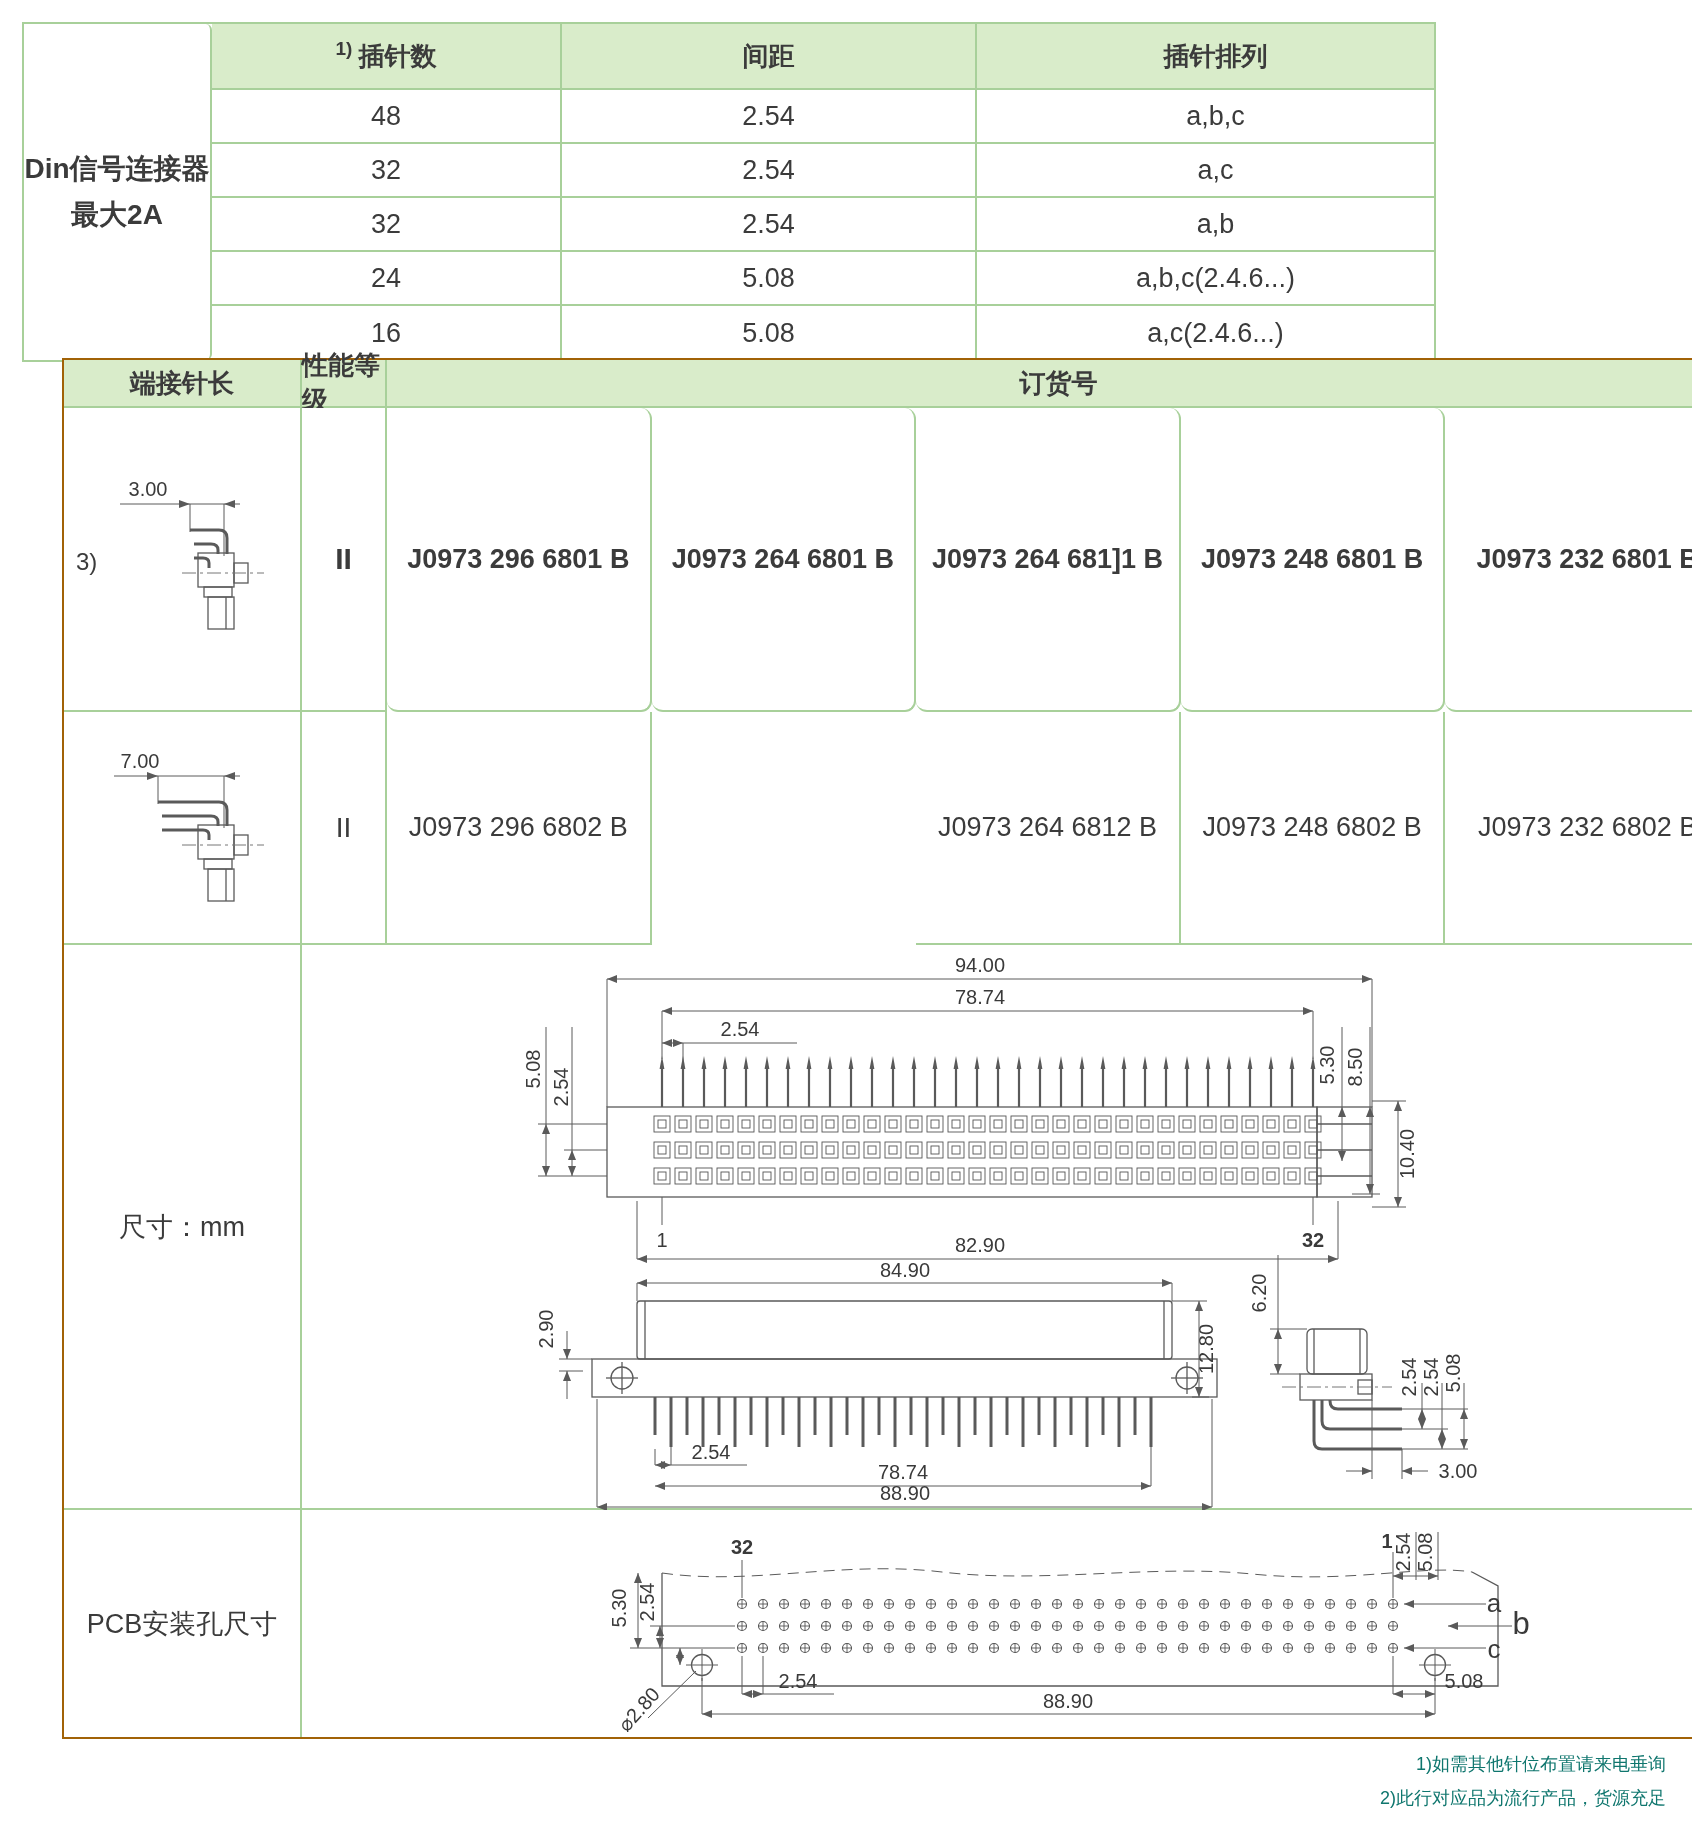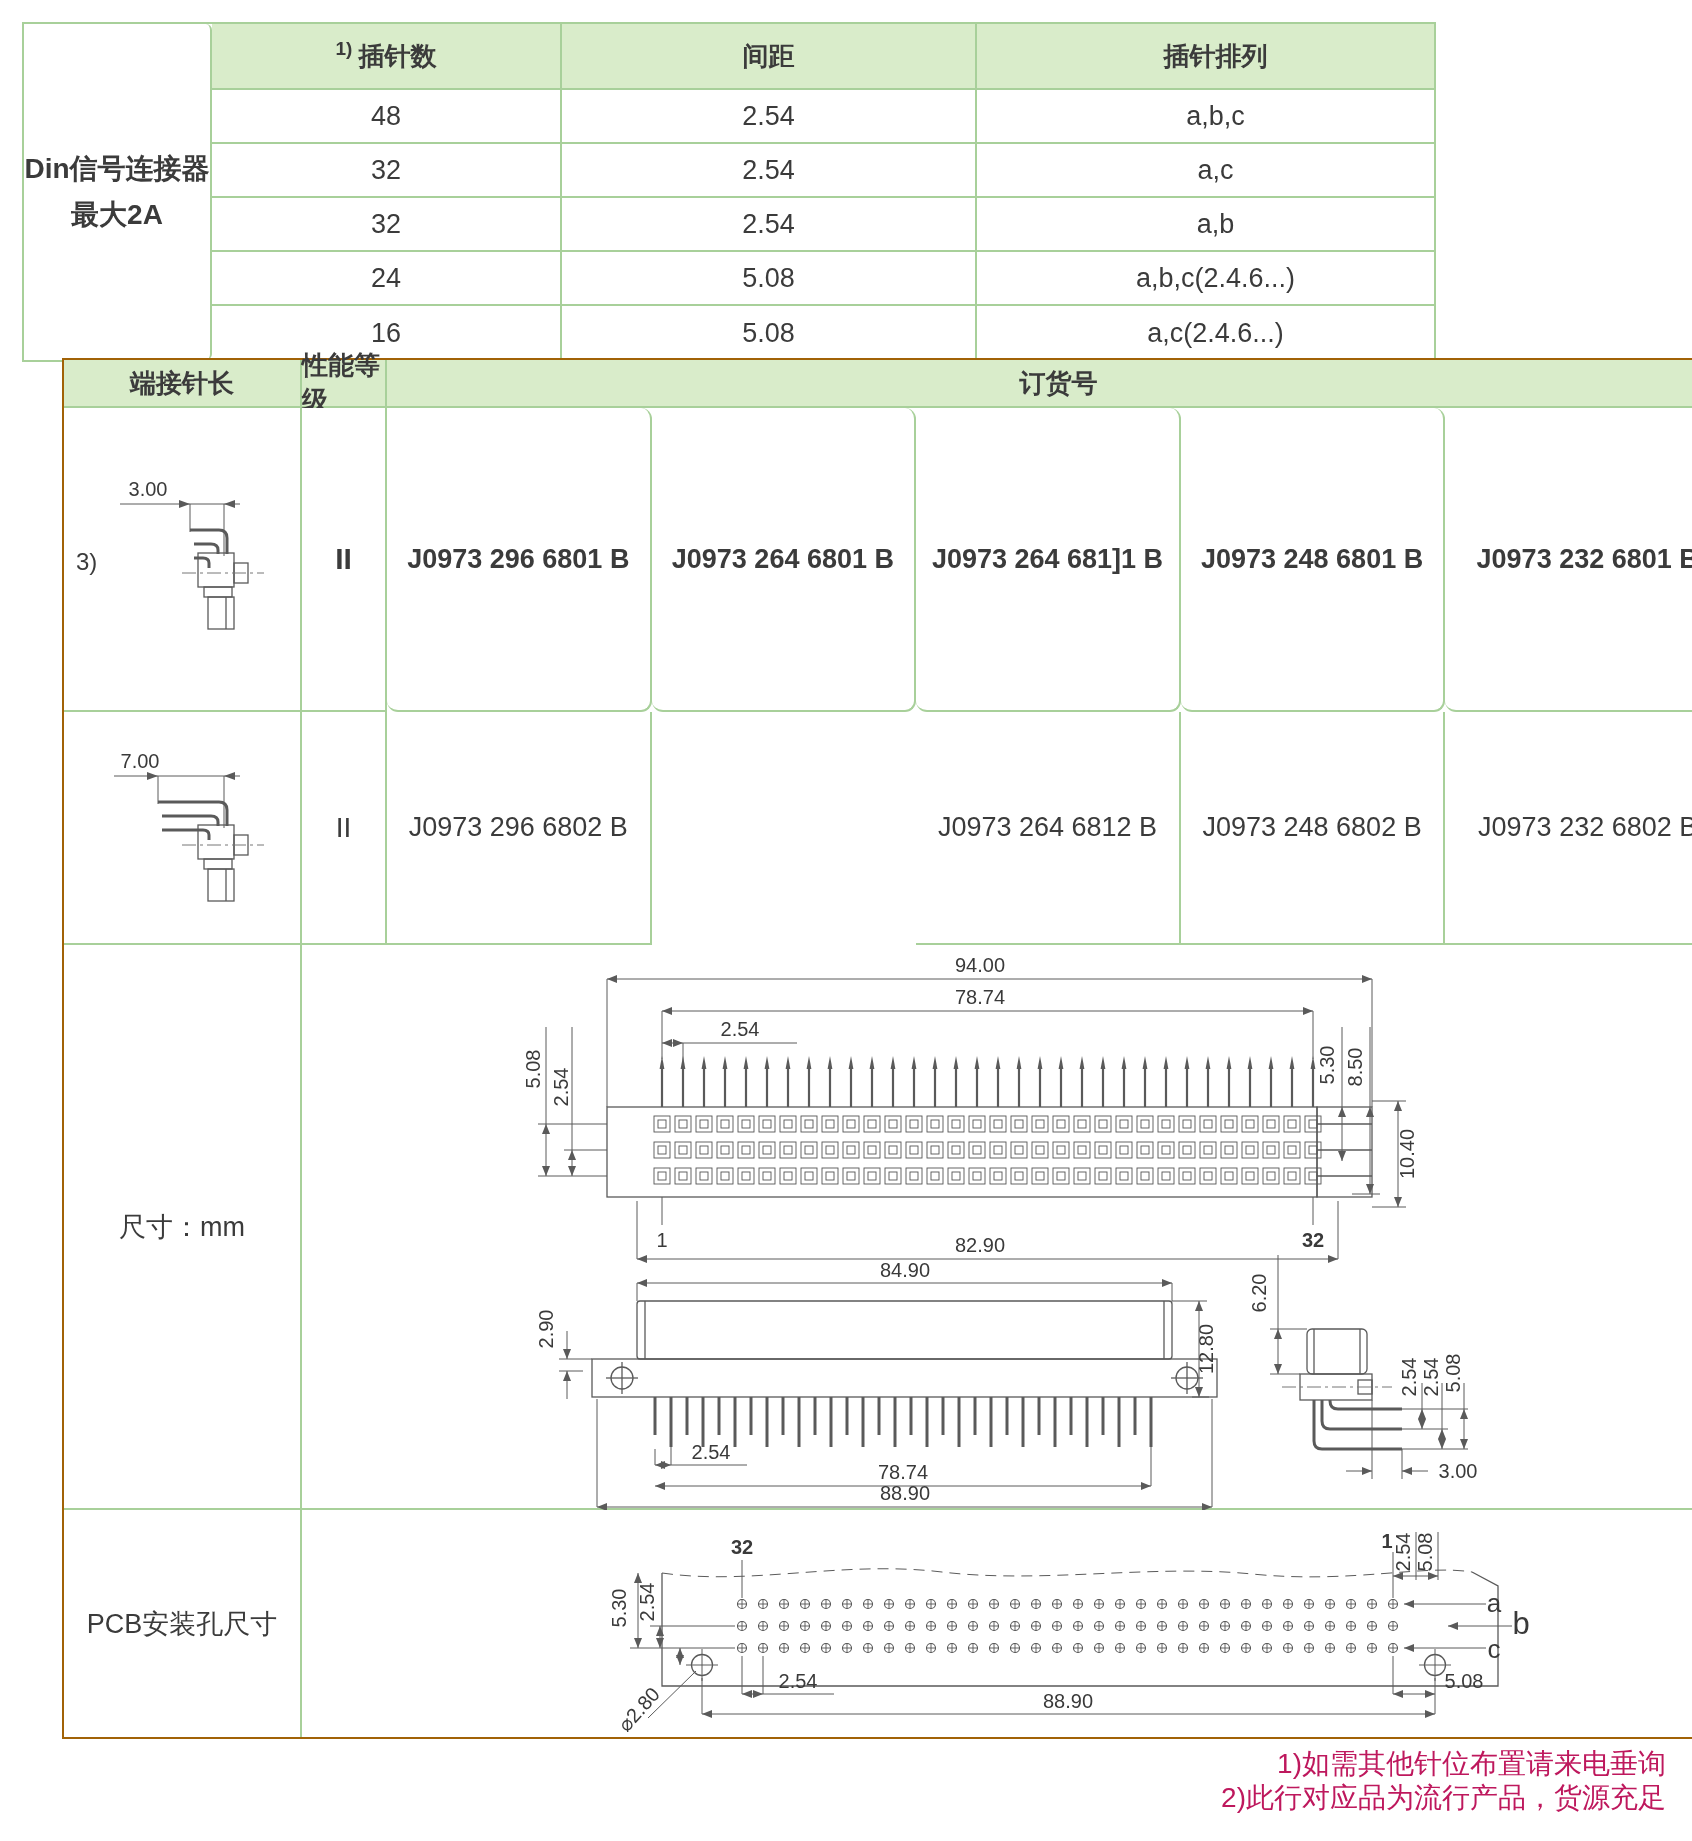--- a/index.html
+++ b/index.html
@@ -46,21 +46,21 @@
   svg{overflow:visible;}
   svg text{font-size:20px;fill:#3a3a3a;text-anchor:middle;font-family:"Liberation Sans",sans-serif;}
   svg text.b{font-weight:bold;}
   svg text.lbl{font-size:26px;}
   svg text.lblbig{font-size:31px;}
   svg line,svg path,svg rect,svg circle{vector-effect:none;}
   .dl{stroke:#5a5a5a;stroke-width:1;fill:none;}
   .ol{stroke:#5a5a5a;stroke-width:1.3;fill:none;}
   .pin{stroke:#5a5a5a;fill:none;}
   .cl{stroke:#777;stroke-width:1;fill:none;stroke-dasharray:14 4 3 4;}
-  .foot{position:absolute;right:26px;top:1747px;text-align:right;font-size:28px;line-height:34px;color:#be185d;}
+  .foot{position:absolute;right:26px;top:1747px;text-align:right;font-size:18px;line-height:34px;color:#0f766e;}
 </style>
 </head>
 <body>
 
 <div class="tt">
   <div class="c product nb">
     <div>Din信号连接器</div>
     <div>最大2A</div>
   </div>
   <div class="c hd">

